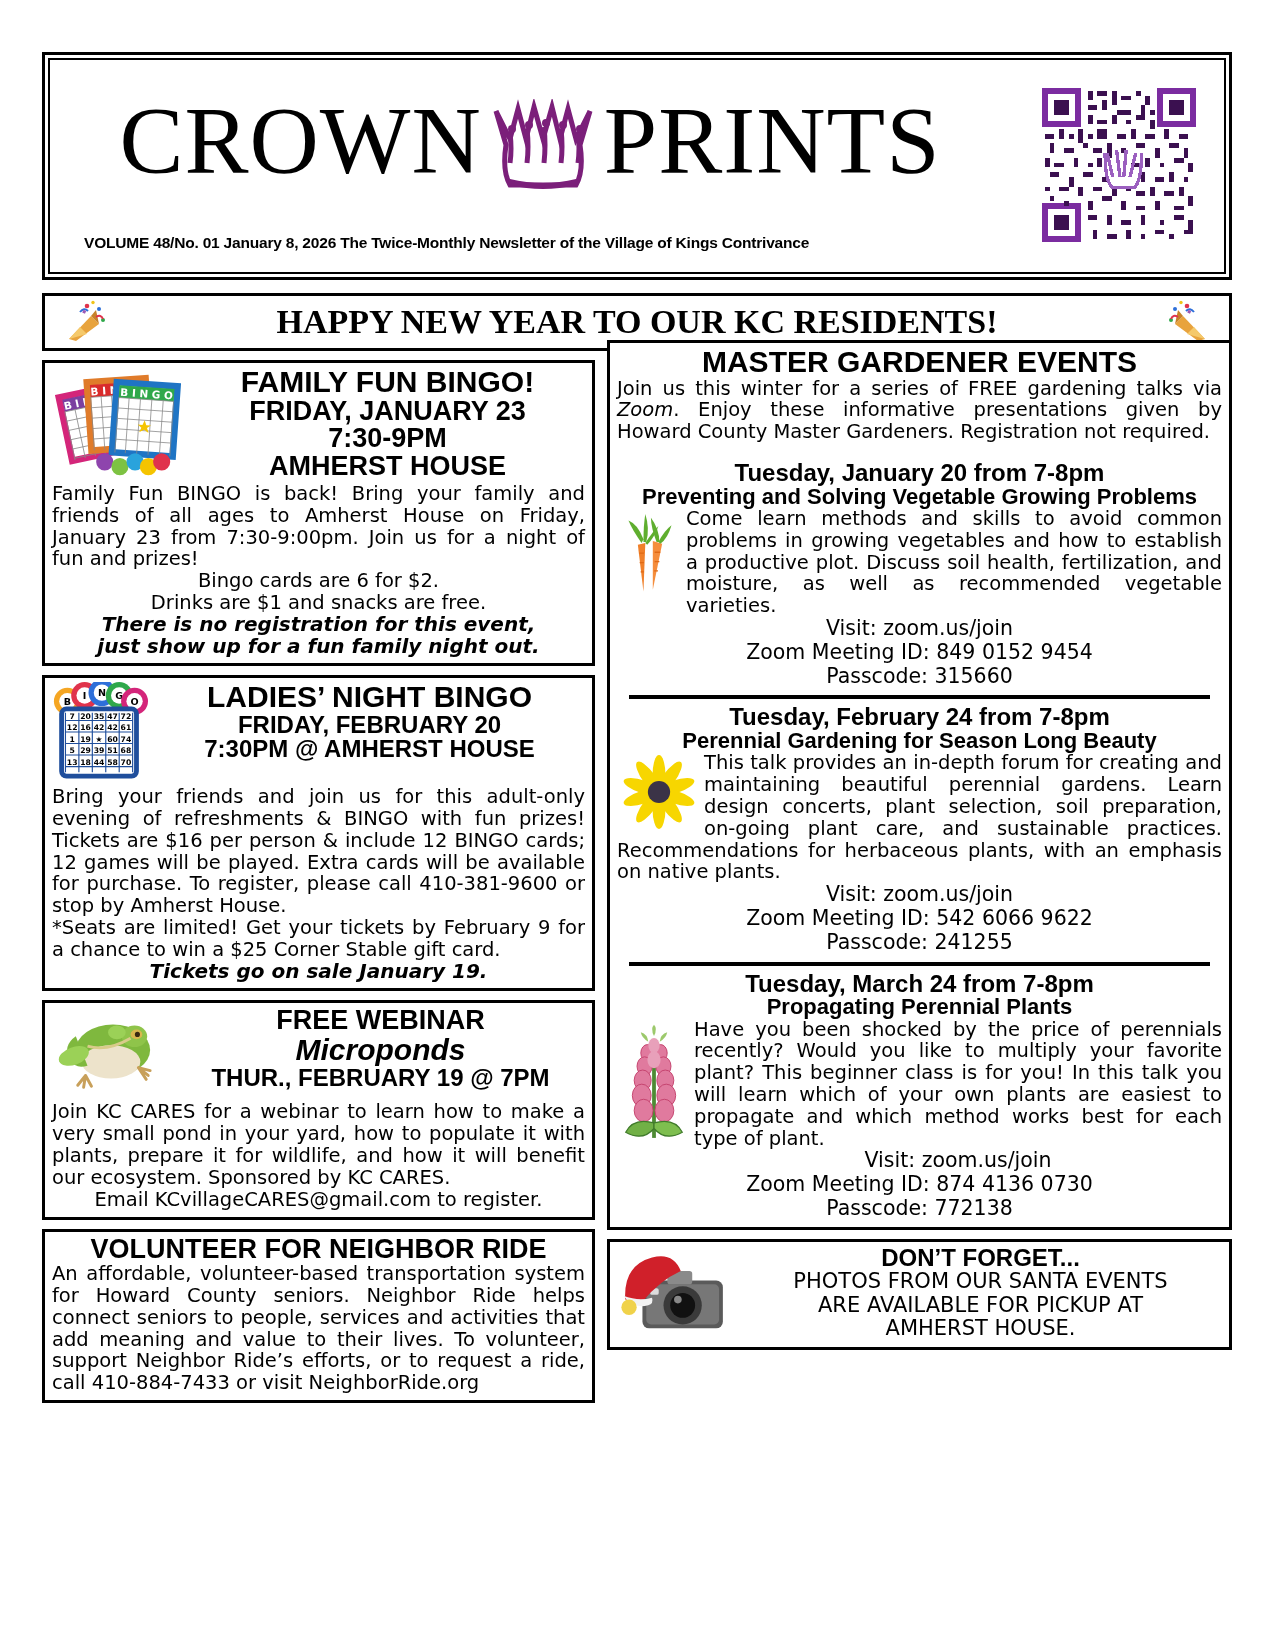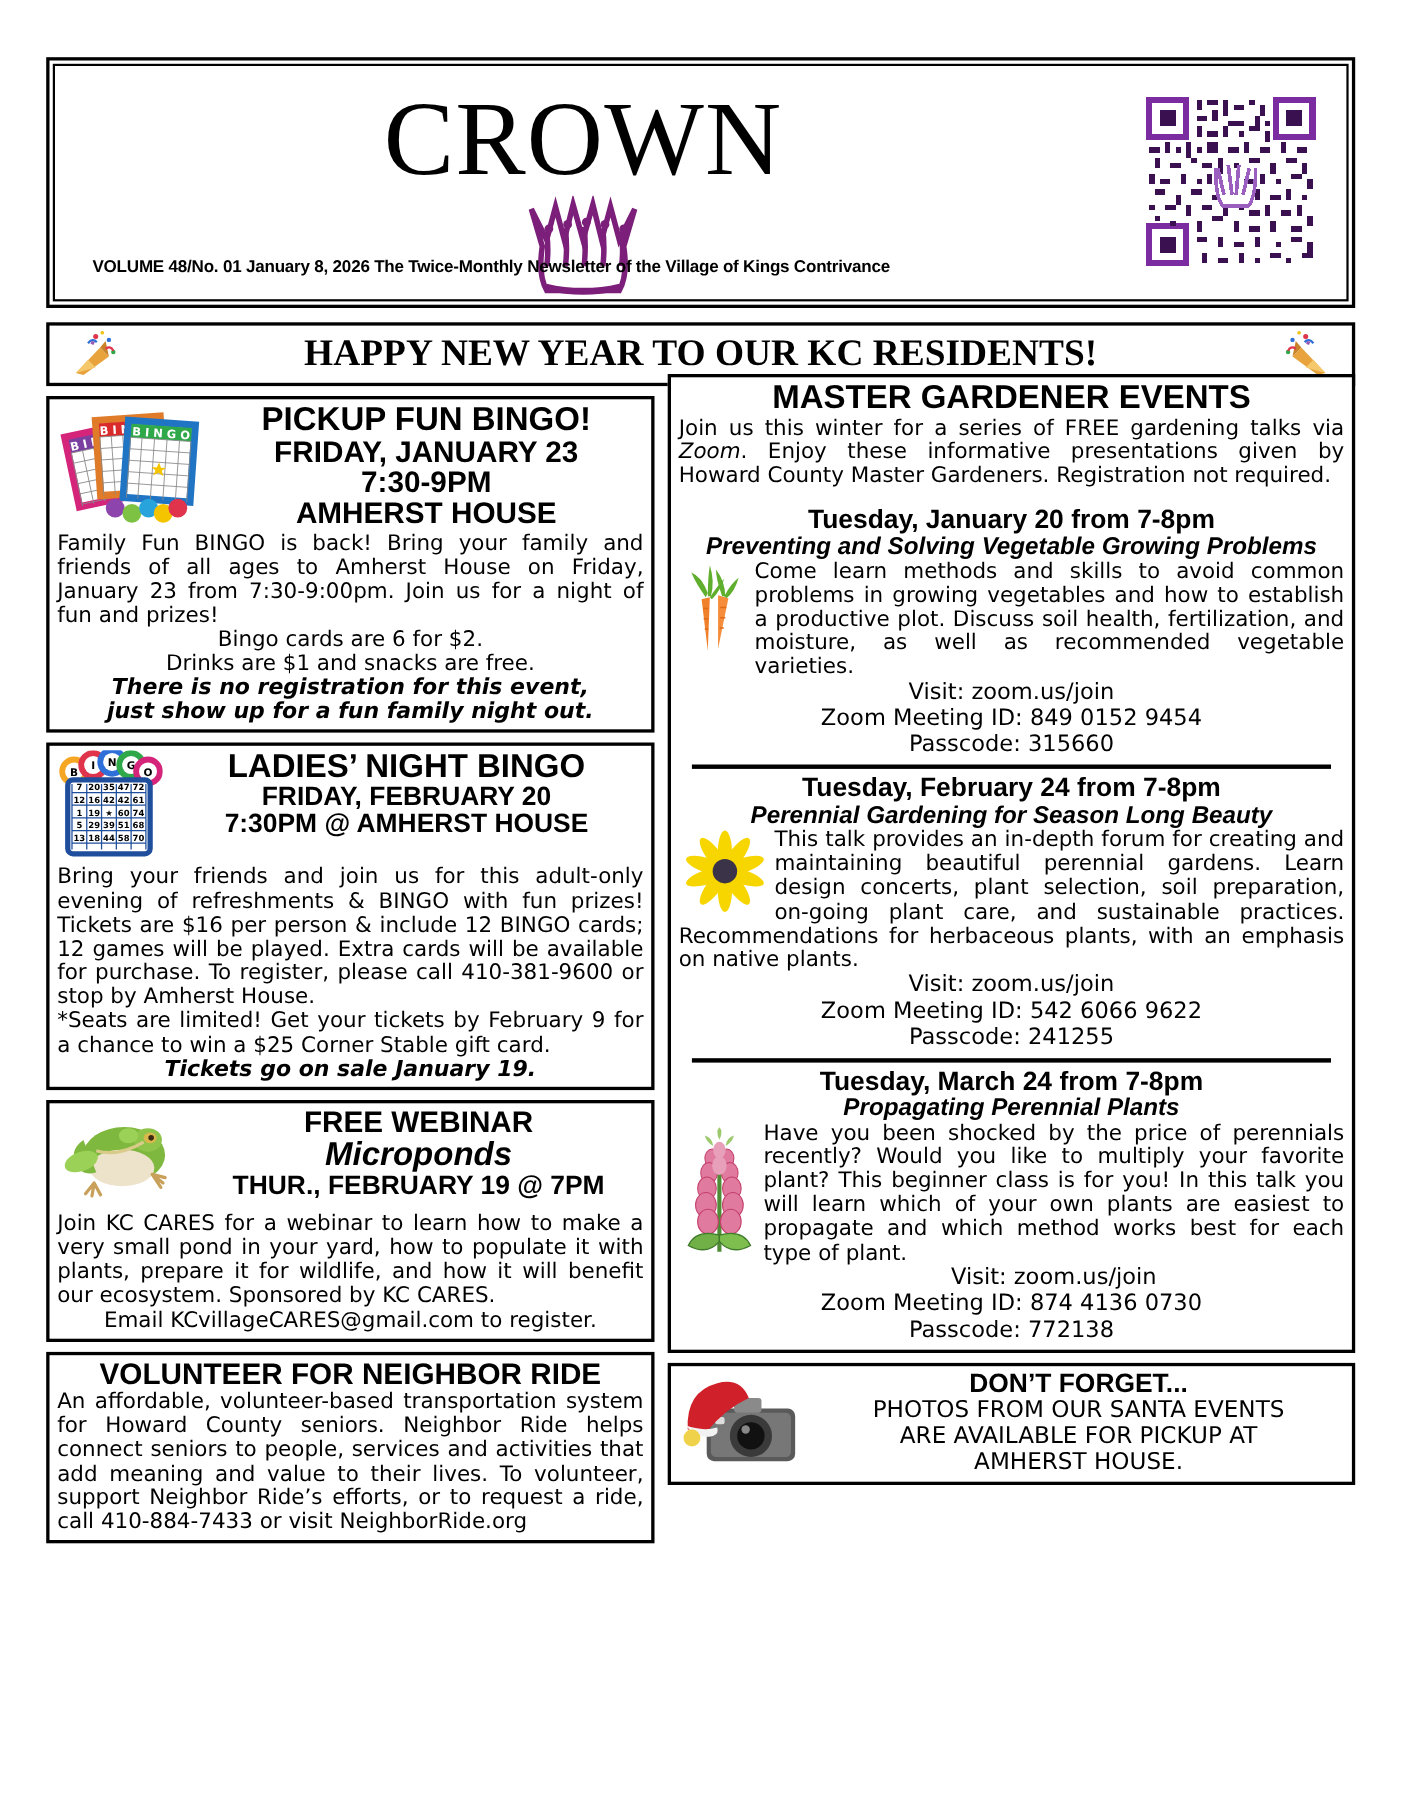--- a/index.html
+++ b/index.html
@@ -14,21 +14,21 @@
   .masthead {
     position: absolute; left: 42px; top: 52px; width: 1190px; height: 228px;
     border: 3px solid #000; background: #fff; padding: 3px;
   }
   .masthead-inner {
     width: 100%; height: 100%; border: 2px solid #000;
     position: relative; overflow: hidden;
   }
   .title-row {
     position: absolute; left: 30px; top: 18px; width: 900px; height: 125px;
-    display: flex; align-items: center; justify-content: space-between; flex-direction: column;
+    display: flex; align-items: center; justify-content: center;
   }
   .mast-word {
     font-family: "Liberation Serif", serif;
     font-size: 96px; font-weight: 400; letter-spacing: 1px;
     color: #000; line-height: 1;
   }
   .crown-logo { width: 110px; height: 92px; margin: 0 6px; position: relative; top: 4px; }
   .vol-line {
     position: absolute; left: 34px; bottom: 20px;
     font-family: "Liberation Sans", sans-serif;
@@ -74,21 +74,21 @@
   .hdr-sm { font-size: 22px; }
 
   .body-txt {
     font-family: "DejaVu Sans", sans-serif;
     font-size: 19.5px; line-height: 1.12; color: #000;
     text-align: justify; text-justify: inter-word;
   }
   .center { text-align: center; }
   .b { font-weight: normal; }
   .i { font-style: italic; }
-  .bi { font-weight: bold; font-style: italic; }
+  .bi { font-weight: bold; }
 
   .emph-ital {
     font-family: "DejaVu Sans", sans-serif;
     font-weight: bold; font-style: italic;
     font-size: 20px; line-height: 1.08; text-align: center;
   }
 
   
   .head-flex { display: flex; align-items: flex-start; gap: 6px; }
   .head-img  { flex: 0 0 auto; }
@@ -320,21 +320,21 @@
               <polygon points="94,56 96,61 101,61 97,64 99,69 94,66 89,69 91,64 87,61 92,61" fill="#F5C400"></polygon>
             </g>
             <circle cx="52" cy="100" r="9" fill="#8E44AD"></circle>
             <circle cx="68" cy="105" r="9" fill="#7DC242"></circle>
             <circle cx="84" cy="100" r="9" fill="#29A3DC"></circle>
             <circle cx="98" cy="105" r="9" fill="#F5C400"></circle>
             <circle cx="112" cy="100" r="9" fill="#E0334C"></circle>
           </svg>
         </span>
         <span class="head-txt">
-          <div class="hdr hdr-xl">PICKUP FUN BINGO!</div>
+          <div class="hdr hdr-xl">FAMILY FUN BINGO!</div>
           <div class="hdr hdr-lg">FRIDAY, JANUARY 23</div>
           <div class="hdr hdr-lg">7:30-9PM</div>
           <div class="hdr hdr-lg">AMHERST HOUSE</div>
         </span>
       </div>
       <div class="body-txt">Family Fun BINGO is back! Bring your family and friends of all ages to Amherst House on Friday, January 23 from 7:30-9:00pm. Join us for a night of fun and prizes!</div>
       <div class="body-txt center">Bingo cards are 6 for $2.</div>
       <div class="body-txt center">Drinks are $1 and snacks are free.</div>
       <div class="emph-ital">There is no registration for this event,</div>
       <div class="emph-ital">just show up for a fun family night out.</div>

